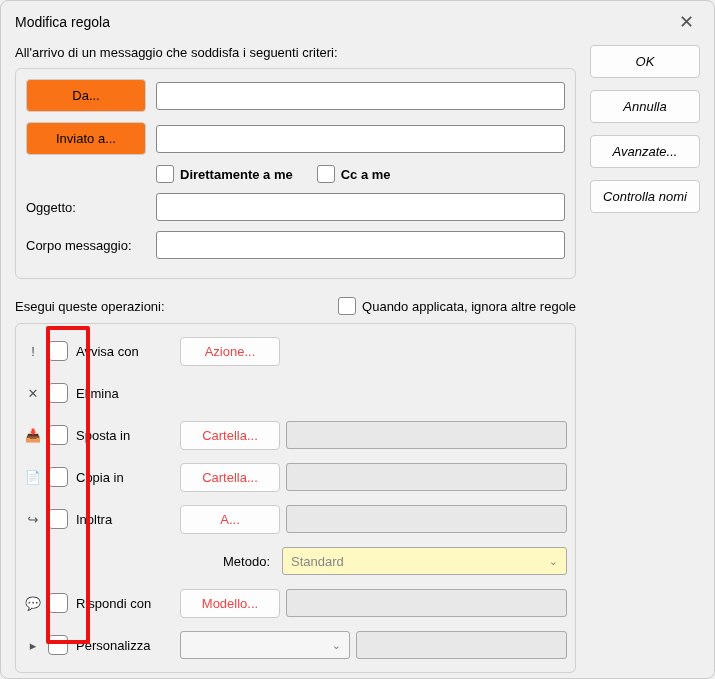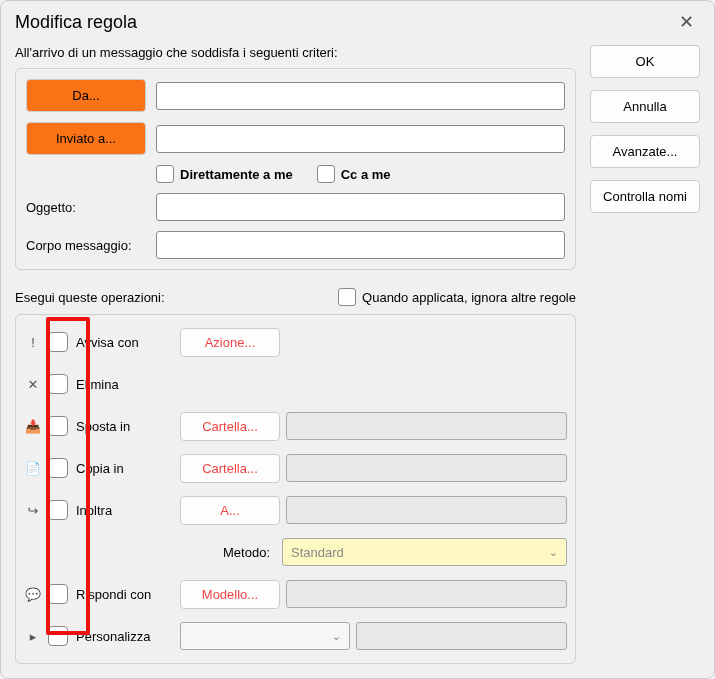--- a/index.html
+++ b/index.html
@@ -22,21 +22,21 @@
     display: flex;
     flex-direction: column;
   }
   .titlebar {
     display: flex;
     justify-content: space-between;
     align-items: center;
     padding: 10px 14px 6px 14px;
   }
   .title {
-    font-size: 18px;
+    font-size: 14px;
   }
   .close-btn {
     font-size: 18px;
     color: #555;
     cursor: pointer;
     padding: 0 6px;
   }
   .content {
     display: flex;
     padding: 0 14px 14px 14px;
@@ -53,20 +53,21 @@
     padding-top: 6px;
   }
   .side-btn {
     background: #fdfdfd;
     border: 1px solid #ccc;
     border-radius: 4px;
     padding: 8px 4px;
     text-align: center;
     cursor: pointer;
     font-size: 13px;
+    font-style: italic;
   }
   .intro {
     margin: 6px 0 8px 0;
   }
   .criteria-box {
     border: 1px solid #d0d0d0;
     border-radius: 6px;
     padding: 10px 10px 10px 10px;
     background: #f0f0f0;
   }
@@ -240,21 +241,21 @@
           </div>
           <div class="chk">
             <div class="chkbox"></div>
             <span>Cc a me</span>
           </div>
         </div>
         <div class="crit-row">
           <div class="label-col">Oggetto:</div>
           <input class="txt" type="text" style="">
         </div>
-        <div class="crit-row" style="margin-bottom:0">
+        <div class="crit-row" style="margin-bottom:9px">
           <div class="label-col">Corpo messaggio:</div>
           <input class="txt" type="text" style="">
         </div>
       </div>
 
       <div class="section-row">
         <div>Esegui queste operazioni:</div>
         <div class="chk">
           <div class="chkbox"></div>
           <span>Quando applicata, ignora altre regole</span>

